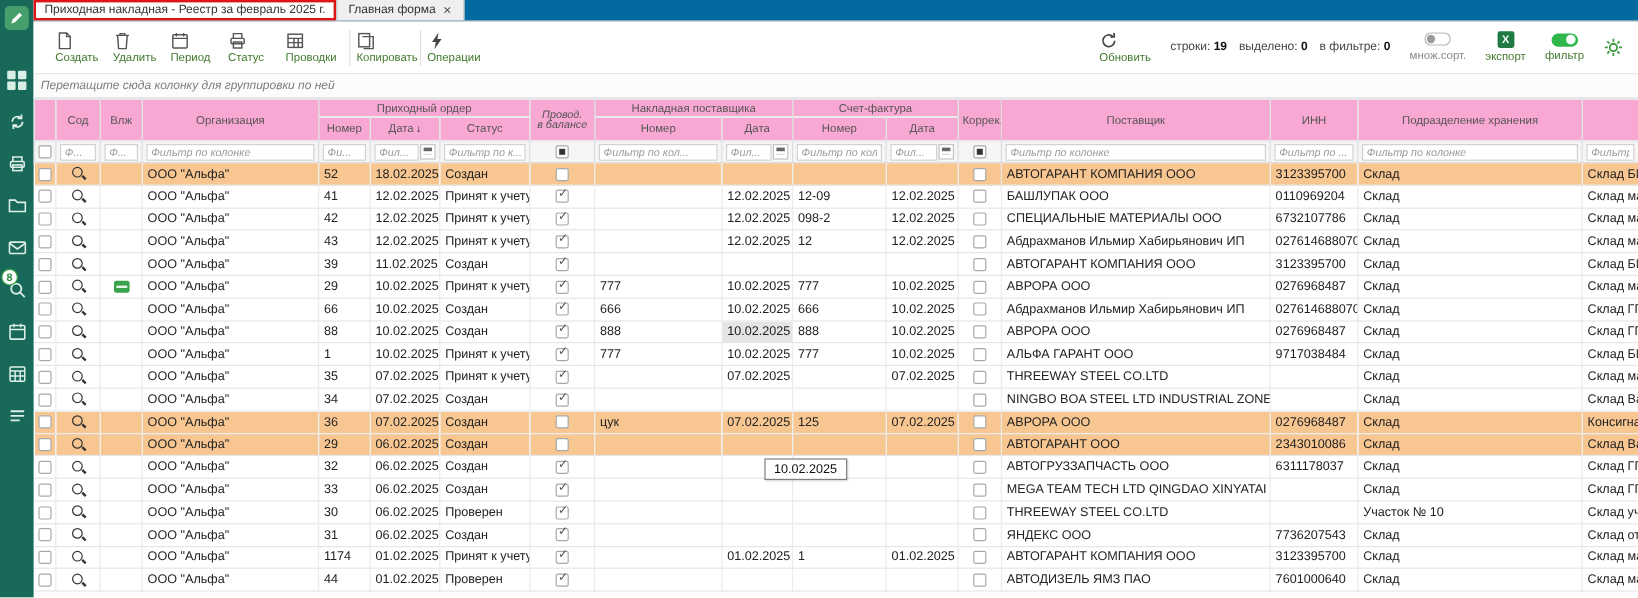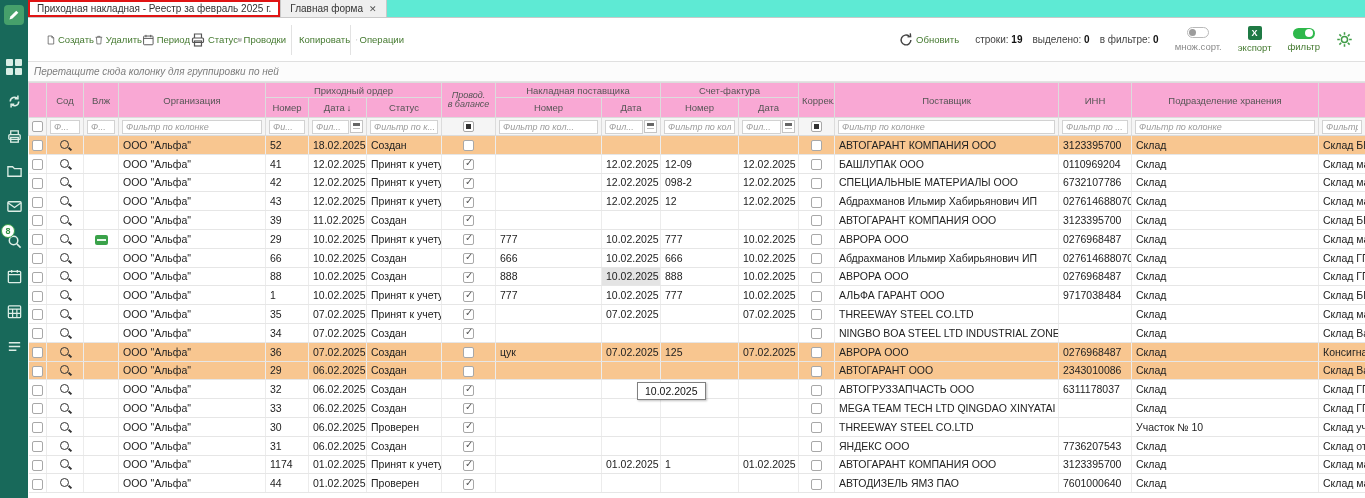--- a/index.html
+++ b/index.html
@@ -25,36 +25,36 @@
   .logo-grid span { width:7px; height:7px; background:#d9efe6; border-radius:1px; }
   .sb-badge {
     position:absolute; left:1px; top:224px; width:14px; height:14px; border-radius:50%;
     background:#fff; border:1.5px solid #3aa24a; color:#2f8f3f;
     font-size:9px; font-weight:bold; display:flex; align-items:center; justify-content:center;
   }
 
   
   .main { position:absolute; left:28px; top:0; width:1337px; height:498px; }
 
-  .tabbar { height:18px; background:#5eead4; border-bottom:1px solid #c9c9c9; display:flex; }
+  .tabbar { height:18px; background:#0369a1; border-bottom:1px solid #c9c9c9; display:flex; }
   .tab {
     position:relative; display:flex; align-items:center; gap:6px;
     font-size:10px; color:#333; padding:0 9px; background:#efefef;
     border-right:1px solid #c9c9c9; white-space:nowrap;
   }
   .tab.active { background:#fff; }
   .red-annot { position:absolute; inset:0; border:2px solid #e01414; pointer-events:none; }
   .tab-close { color:#555; font-size:9px; }
 
   
   .toolbar {
     height:44px; border-bottom:1px solid #e0e0e0; display:flex; align-items:center;
     padding:0 12px 0 18px; background:#fff;
   }
-  .tbtn { display:flex; flex-direction:row; align-items:center; width:48px; gap:2px; cursor:default; }
+  .tbtn { display:flex; flex-direction:column; align-items:flex-start; width:48px; gap:2px; cursor:default; }
   .tbtn svg { display:block; }
   .tlabel { font-size:9.5px; color:#44792f; line-height:10px; }
   .tsep { width:1px; height:30px; background:#e2e2e2; margin:0 5px; }
   .tb-right { margin-left:auto; display:flex; align-items:center; gap:16px; }
   .counters { font-size:10px; color:#444; display:flex; gap:10px;align-items:flex-end; }
   .counters b { color:#111; }
   .stack { display:flex; flex-direction:column; align-items:center; gap:3px; }
   .graylabel { font-size:9.5px; color:#8a8a8a; }
   .toggle { width:22px; height:11px; border-radius:6px; position:relative; }
   .toggle.off { background:#fff; border:1px solid #b9b9b9; }

